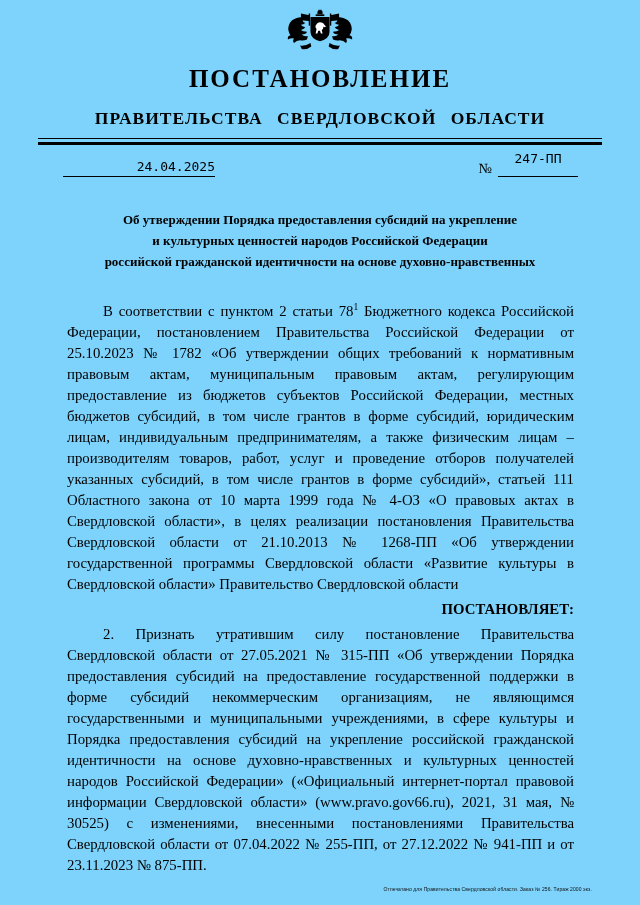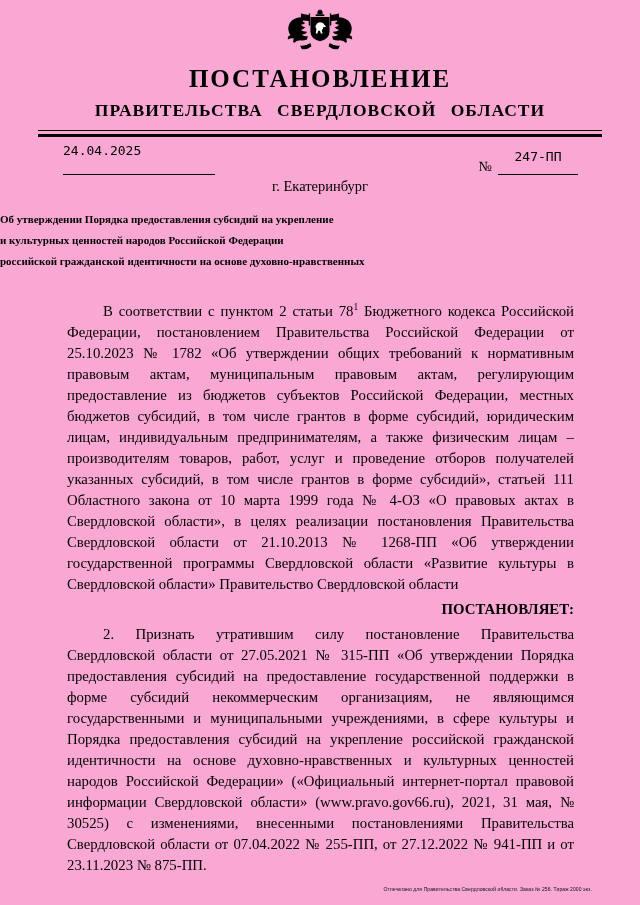--- a/index.html
+++ b/index.html
@@ -5,21 +5,21 @@
   html, body {
     margin: 0;
     padding: 0;
     background: #ffffff;
   }
   .page {
     position: relative;
     width: 640px;
     height: 905px;
     margin: 0 auto;
-    background: #f9a8d4;
+    background: #7dd3fc;
     color: #000000;
     font-family: "Liberation Serif", serif;
     overflow: hidden;
     box-sizing: border-box;
   }
   .emblem {
     width: 104px;
     height: 56px;
     margin: 8px auto 0 auto;
     display: block;
@@ -34,41 +34,41 @@
     line-height: 26px;
     margin-top: 2px;
   }
   .org-name {
     text-align: center;
     font-weight: bold;
     font-size: 17.5px;
     letter-spacing: 1px;
     word-spacing: 9px;
     line-height: 20px;
-    margin-top: 8px;
+    margin-top: 16px;
   }
   .double-rule {
     margin: 10px 38px 0 38px;
     border-top: 1.5px solid #000;
     border-bottom: 3px solid #000;
     height: 3px;
   }
   .meta-row {
     margin: 6px 62px 0 63px;
     display: flex;
     justify-content: space-between;
     align-items: flex-end;
     font-family: "DejaVu Sans Mono", monospace;
     font-size: 13px;
   }
   .date-box {
     width: 152px;
     border-bottom: 1.2px solid #000;
-    text-align: left;
-    padding-bottom: 16px;
+    text-align: right;
+    padding-bottom: 2px;
   }
   .num-box {
     display: flex;
     align-items: flex-end;
     gap: 6px;
   }
   .num-sign {
     font-family: "Liberation Serif", serif;
     font-size: 14px;
   }
@@ -77,23 +77,24 @@
     border-bottom: 1.2px solid #000;
     text-align: center;
     padding-bottom: 10px;
   }
   .city {
     text-align: center;
     font-size: 14.5px;
     margin-top: 3px;
   }
   .doc-title {
-    margin-top: 14px;
+    margin-top: 32px;
+    text-align: center;
     font-weight: bold;
-    font-size: 11px;
+    font-size: 13px;
     line-height: 21px;
   }
   .body-text {
     margin: 29px 62px 0 63px;
     font-size: 14.8px;
     line-height: 21px;
     text-align: justify;
   }
   .body-text p {
     margin: 4px;
@@ -154,21 +155,20 @@
   <div class="double-rule"></div>
 
   <div class="meta-row">
     <div class="date-box">24.04.2025</div>
     <div class="num-box">
       <span class="num-sign">№</span>
       <span class="num-value">247-ПП</span>
     </div>
   </div>
 
-  <div class="city">г. Екатеринбург</div>
 
   <div class="doc-title">
     <div>Об утверждении Порядка предоставления субсидий на укрепление</div>
     <div>и культурных ценностей народов Российской Федерации</div>
     <div>российской гражданской идентичности на основе духовно-нравственных</div>
   </div>
 
   <div class="body-text">
     <p><span>В соответствии с пунктом 2 статьи 78</span><sup>1</sup><span> Бюджетного кодекса Российской Федерации, постановлением Правительства Российской Федерации от 25.10.2023 № 1782 «Об утверждении общих требований к нормативным правовым актам, муниципальным правовым актам, регулирующим предоставление из бюджетов субъектов Российской Федерации, местных бюджетов субсидий, в том числе грантов в форме субсидий, юридическим лицам, индивидуальным предпринимателям, а также физическим лицам – производителям товаров, работ, услуг и проведение отборов получателей указанных субсидий, в том числе грантов в форме субсидий», статьей 111 Областного закона от 10 марта 1999 года № 4-ОЗ «О правовых актах в Свердловской области», в целях реализации постановления Правительства Свердловской области от 21.10.2013 № 1268-ПП «Об утверждении государственной программы Свердловской области «Развитие культуры в Свердловской области» Правительство Свердловской области</span></p>
     <p class="resolves">ПОСТАНОВЛЯЕТ:</p>

